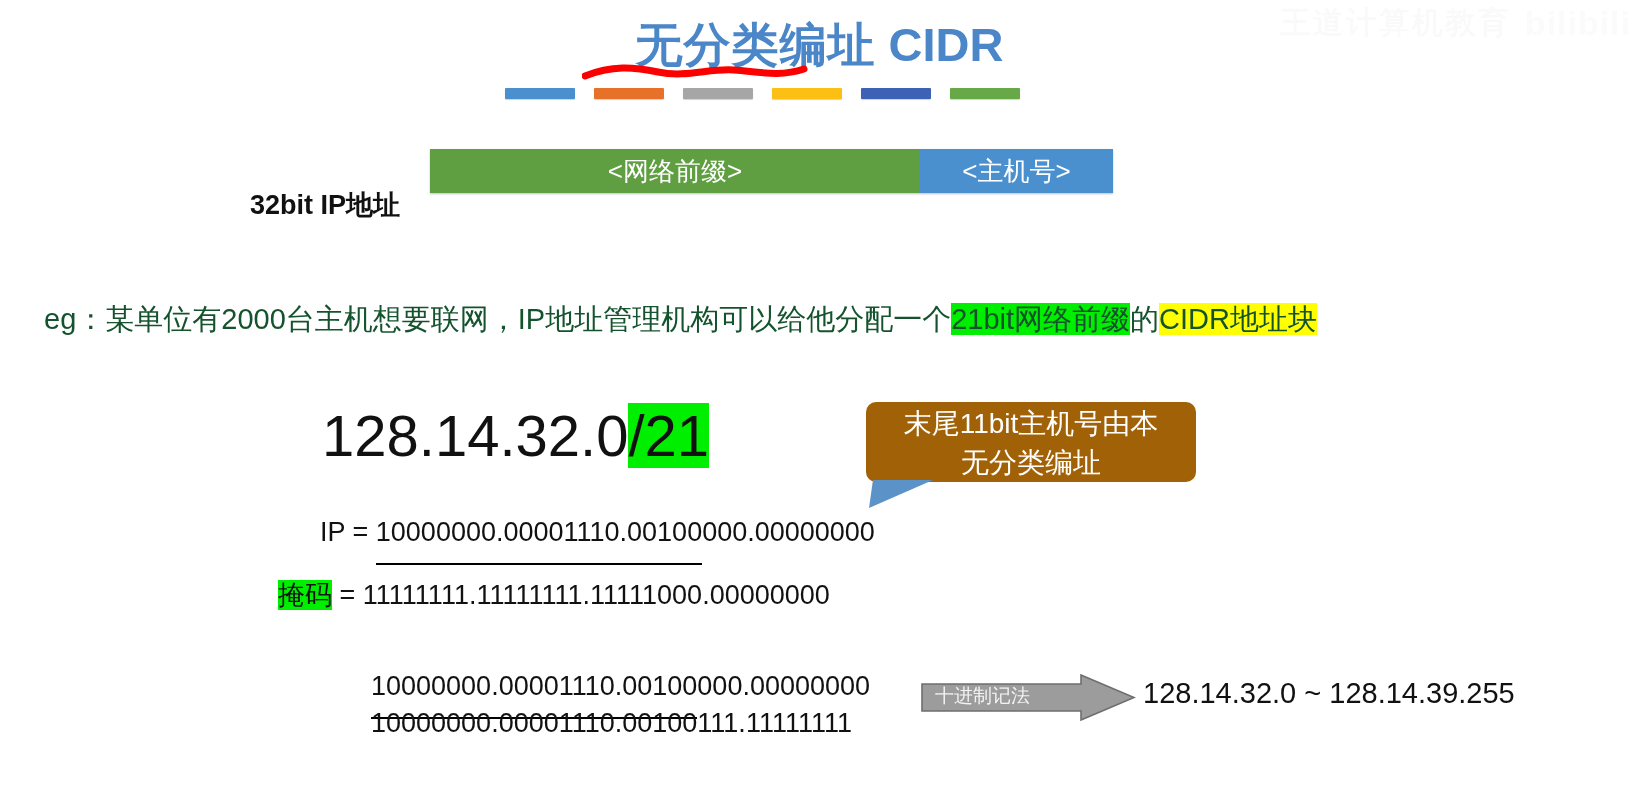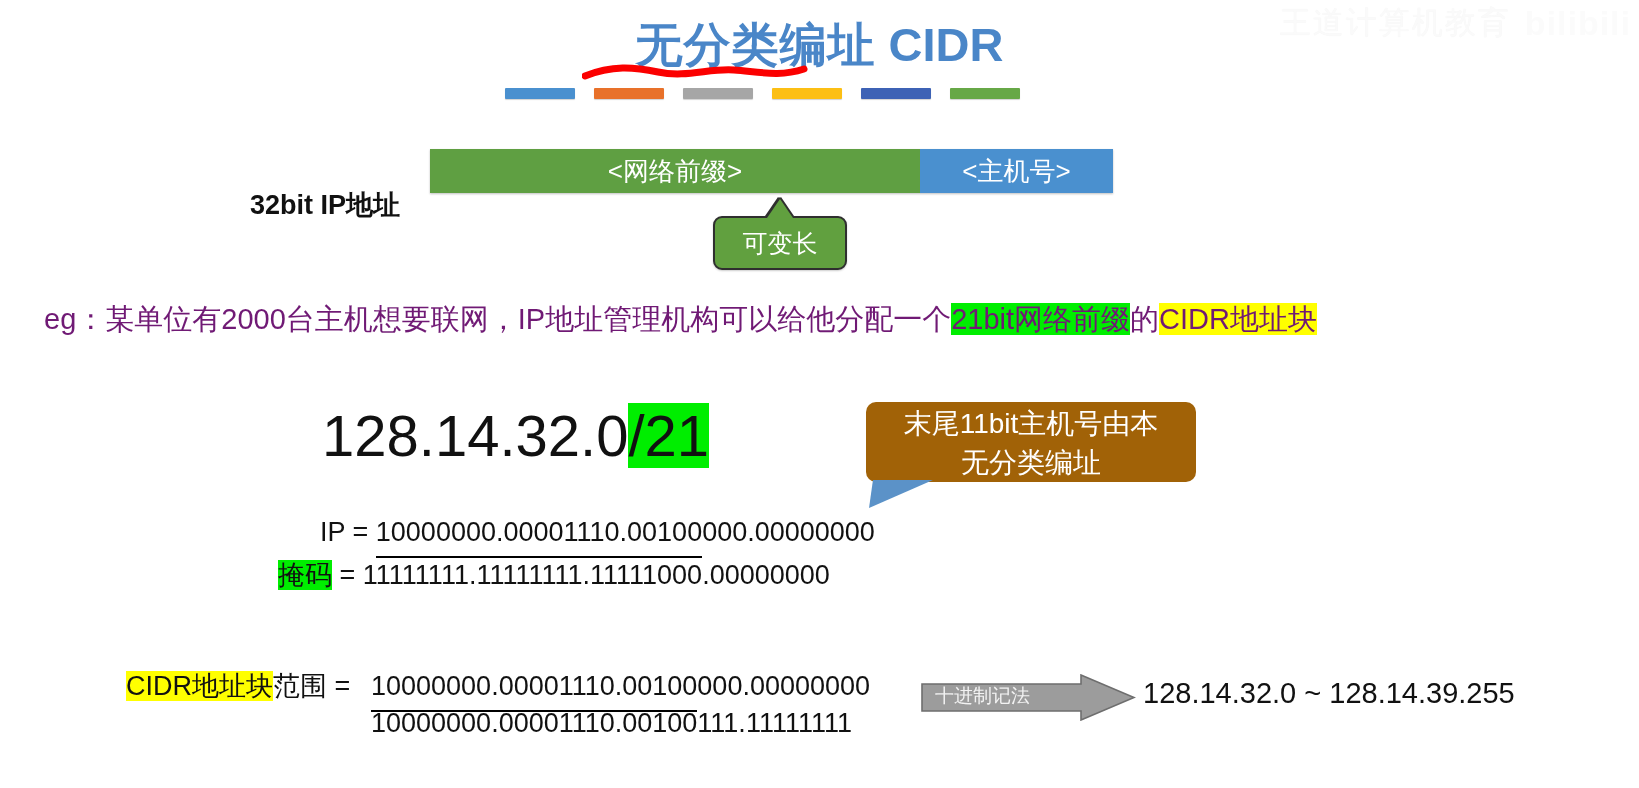--- a/index.html
+++ b/index.html
@@ -146,21 +146,21 @@
     border-bottom: 19px solid #61a03f;
     filter: drop-shadow(0 -1.6px 0 #2f2f2f) drop-shadow(-1.6px 0 0 #2f2f2f) drop-shadow(1.6px 0 0 #2f2f2f);
   }
 
   
   .eg-line {
     position: absolute;
     left: 44px;
     top: 300px;
     font-size: 29px;
-    color: #701a75;
+    color: #14532d;
     white-space: nowrap;
     letter-spacing: 0px;
   }
   .hl-green { background: #00ee00; }
   .hl-yellow { background: #ffff00; }
 
   
   .big-addr {
     position: absolute;
     left: 322px;
@@ -198,25 +198,25 @@
 
   
   .bin-row {
     position: absolute;
     font-size: 27px;
     color: #111;
     white-space: nowrap;
   }
   .u21 {
     border-bottom: 2.5px solid #000;
-    padding-bottom: 9px;
+    padding-bottom: 16px;
     margin-top: 22px;
   }
   .ip-row { left: 320px; top: 517px; }
-  .mask-row { left: 278px; top: 557px; }
+  .mask-row { left: 278px; top: 577px; }
 
   
   .range-label {
     position: absolute;
     left: 126px;
     top: 668px;
     font-size: 27px;
     color: #111;
     white-space: nowrap;
   }
@@ -281,40 +281,35 @@
     <div class="bar" style="background:#3d62b5"></div>
     <div class="bar" style="background:#67a847"></div>
   </div>
 
   <div class="ipbar-label">32bit IP地址</div>
   <div class="ipbar">
     <div class="seg-prefix">&lt;网络前缀&gt;</div>
     <div class="seg-host">&lt;主机号&gt;</div>
   </div>
 
-  <div class="callout-green">
-    <span class="pointer"></span>
-    <span>可变长</span>
-  </div>
 
   <div class="eg-line"><span>eg：某单位有2000台主机想要联网，IP地址管理机构可以给他分配一个</span><span class="hl-green">21bit网络前缀</span><span>的</span><span class="hl-yellow">CIDR地址块</span></div>
 
   <div class="big-addr"><span>128.14.32.0</span><span class="hl-green">/21</span></div>
 
   <div class="callout-blue">
     <span class="tail"></span>
     <div>末尾11bit主机号由本</div>
     <div>无分类编址</div>
   </div>
 
   <div class="bin-row ip-row"><span>IP =</span><span>&nbsp;</span><span class="u21">10000000.00001110.00100</span><span>000.00000000</span></div>
 
   <div class="bin-row mask-row"><span class="hl-green">掩码</span><span>&nbsp;</span><span>=</span><span>&nbsp;</span><span>11111111.11111111.11111000.00000000</span></div>
 
-  <div class="range-label"><span class="hl-yellow">CIDR地址块</span><span>范围 =</span></div>
 
   <div class="range-lines">
     <div><span class="u21">10000000.00001110.00100</span><span>000.00000000</span></div>
     <div>10000000.00001110.00100111.11111111</div>
   </div>
 
   <div class="gray-arrow">
     <svg width="215" height="47" viewBox="0 0 215 47">
       <polygon points="1,10 160,10 160,1 213,23.5 160,46 160,37 1,37" fill="#9c9c9c" stroke="#6e6e6e" stroke-width="1.6"></polygon>
     </svg>

